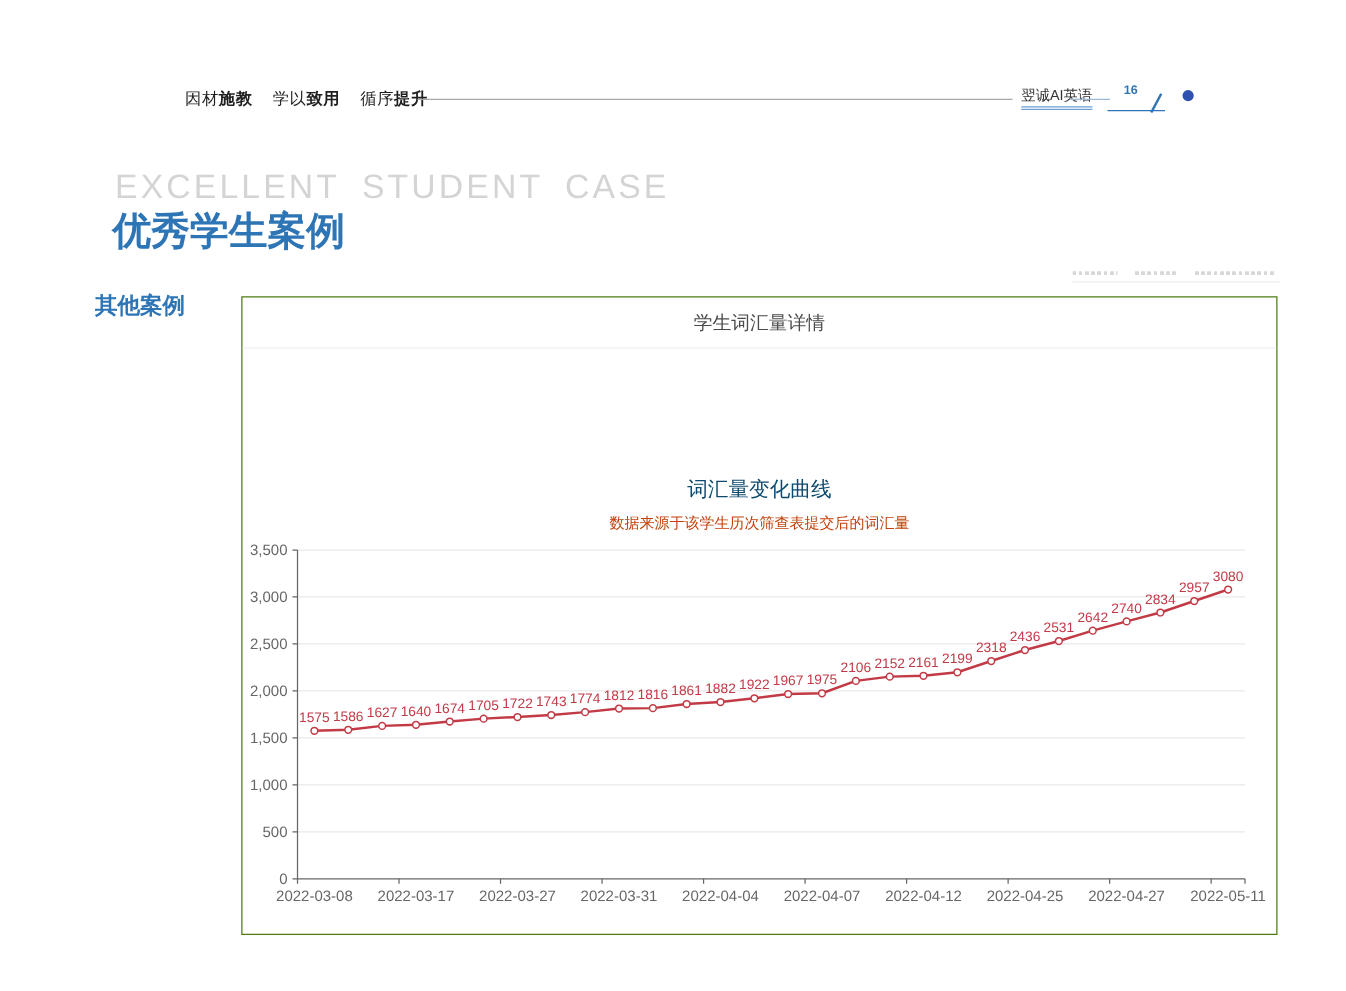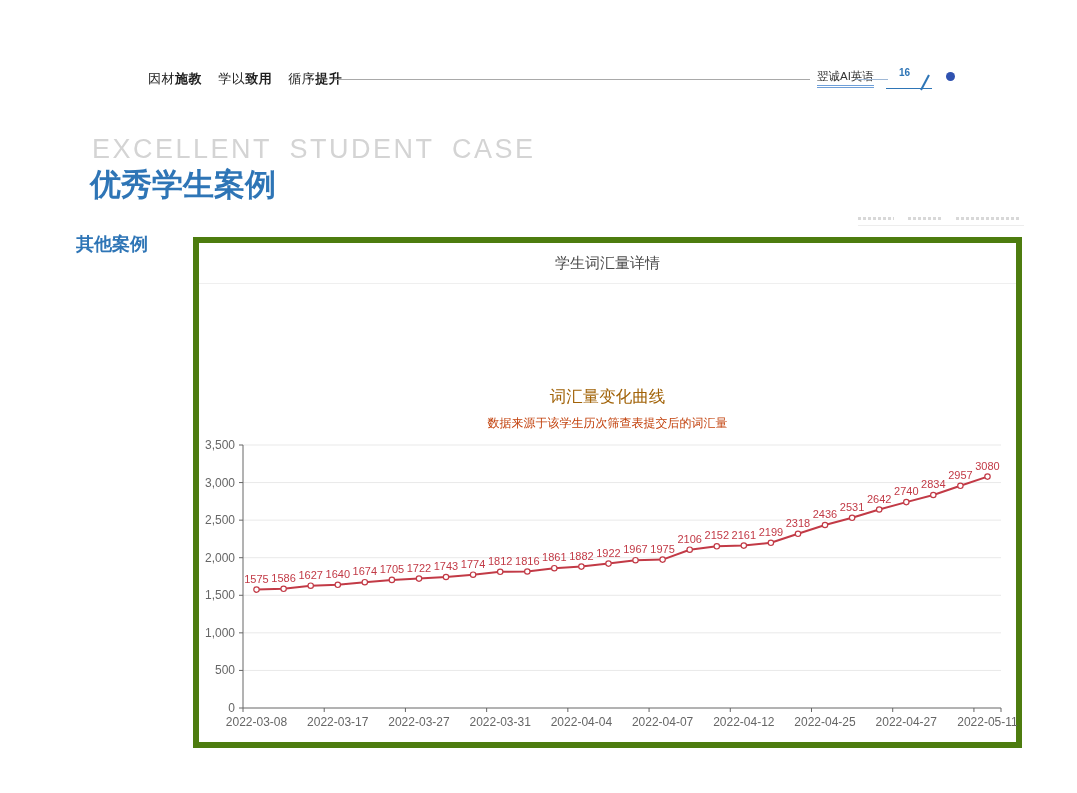--- a/index.html
+++ b/index.html
@@ -29,32 +29,32 @@
   .section-label { left:76px; top:232px; font-size:18px; font-weight:bold; color:#2e75b6; }
 
   
   .clipped-row { left:858px; top:207px; width:166px; height:13px; overflow:hidden;
                  display:flex; gap:14px; align-items:flex-end; opacity:.55; }
   .clipped-frag { height:3px; background:repeating-linear-gradient(90deg,#b9b9b9 0 3px,#ffffff 3px 5px); }
   .clipped-hairline { left:858px; top:225px; width:166px; height:1px; background:#ededed; }
 
   
   .card { left:193px; top:237px; width:829px; height:511px; background:#fff;
-          border:6px solid #4d7c0f; }
+          border:1px solid #4d7c0f; }
   .card-title { left:0; top:11px; width:100%; text-align:center; font-size:15px;
                 color:#4a4a4a; }
   .card-divider { left:0; top:40px; width:100%; height:1px; background:#efefef; }
   .info-row { left:0; width:100%; display:grid;
               grid-template-columns:210px 210px 210px 1fr; padding-left:20px; }
   .info-row-1 { top:57px; }
   .info-row-2 { top:92px; }
   .info-cell { font-size:12.5px; color:#595959; }
 
   .chart-title { left:0; top:143px; width:100%; text-align:center; font-size:16.5px;
-                 color:#a16207; }
+                 color:#0c4a6e; }
   .chart-subtitle { left:0; top:172px; width:100%; text-align:center; font-size:12px;
                     color:#c2410c; }
   .chart-wrap { left:0; top:190px; width:829px; height:305px; }
 </style>
 </head>
 <body>
 
 <div class="abs slogan">
   <span class="word"><span>因材</span><span class="b">施教</span></span>
   <span class="word"><span>学以</span><span class="b">致用</span></span>

